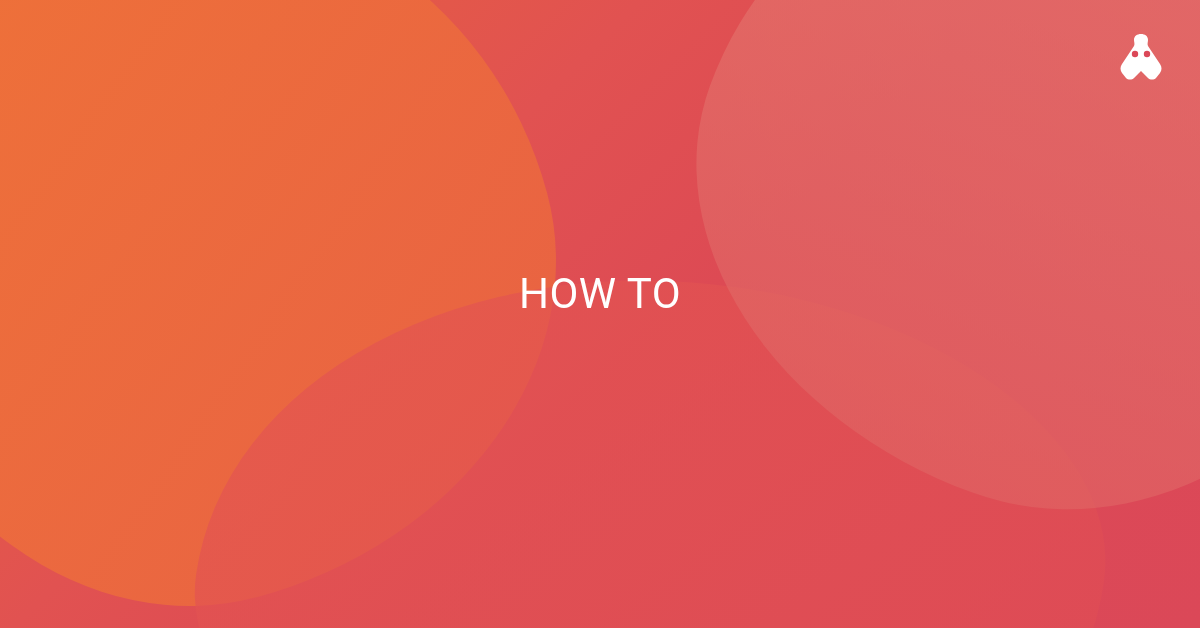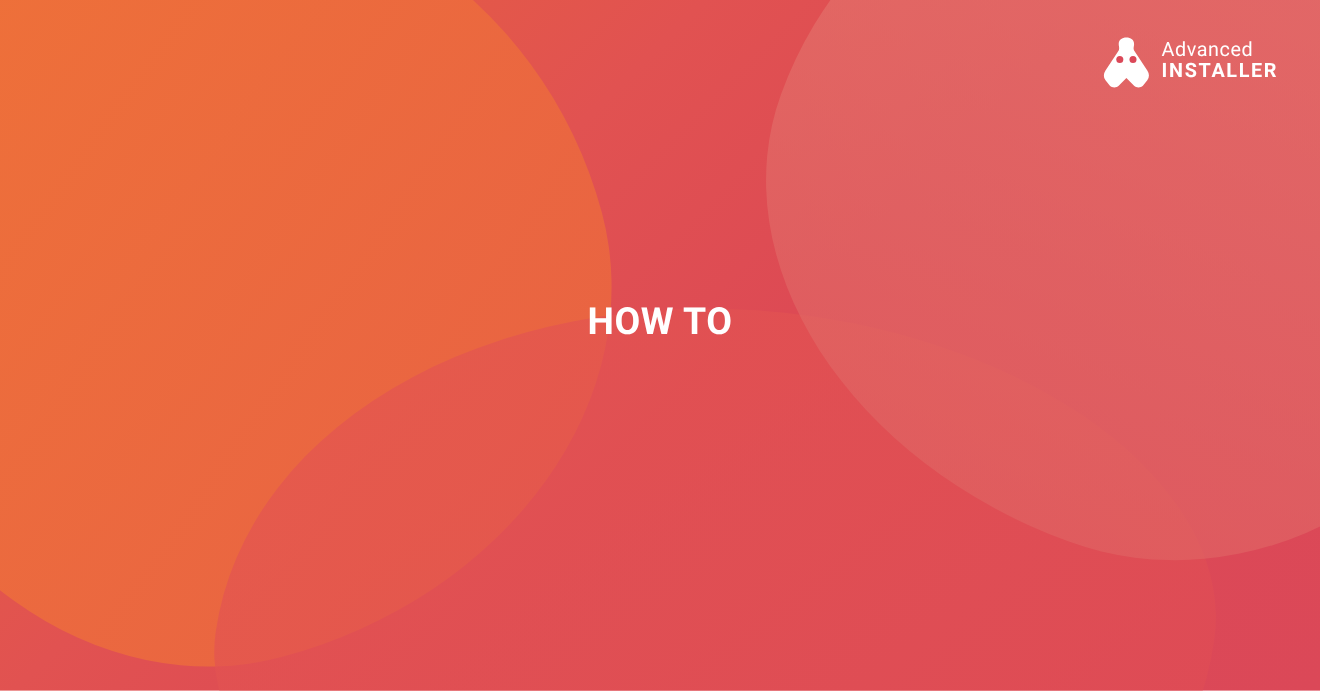--- a/index.html
+++ b/index.html
@@ -101,22 +101,22 @@
       flex-direction: column;
       align-items: center;
       justify-content: center;
       z-index: 5;
       color: #ffffff;
       text-align: center;
       padding: 0 80px;
     }
 
     .heading {
-      font-size: 34px;
-      font-weight: 700;
+      font-size: 42px;
+      font-weight: 400;
       letter-spacing: 0.5px;
       margin-bottom: 42px;
     }
 
     .subtitle {
       font-size: 32px;
       font-weight: 400;
       line-height: 1.5;
       max-width: 880px;
     }
@@ -131,21 +131,17 @@
 </div>
 
 <div class="logo">
   <div class="logo-icon">
     <svg width="42" height="48" viewBox="0 0 42 48" xmlns="http://www.w3.org/2000/svg">
       <path d="M 21 2 C 25 2 28 4 28 8 C 28 10 27 12 28 14 L 40 32 C 42 35 42 38 40 41 L 36 46 C 34 48 30 48 28 46 L 21 39 L 14 46 C 12 48 8 48 6 46 L 2 41 C 0 38 0 35 2 32 L 14 14 C 15 12 14 10 14 8 C 14 4 17 2 21 2 Z" fill="#ffffff"></path>
       <circle cx="15" cy="22" r="3.2" fill="#db4858"></circle>
       <circle cx="27" cy="22" r="3.2" fill="#db4858"></circle>
     </svg>
   </div>
-  <div class="logo-text">
-    <span class="logo-text-top">Advanced</span>
-    <span class="logo-text-bottom">INSTALLER</span>
-  </div>
 </div>
 
 <div class="content">
   <h1 class="heading">HOW TO</h1>
 </div>
 
 </body></html>

